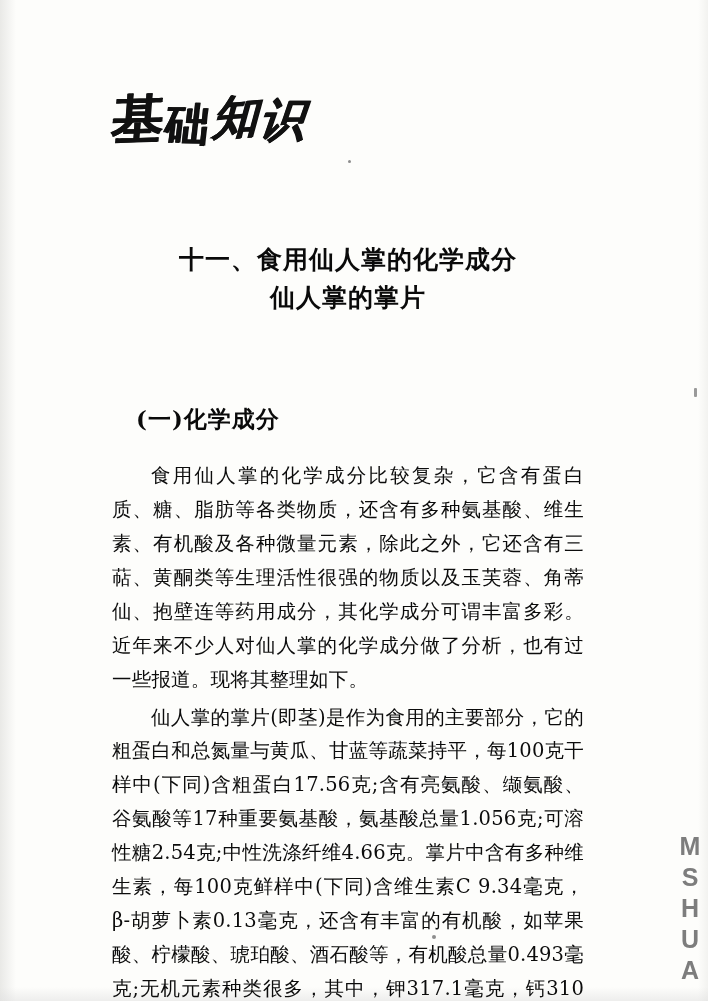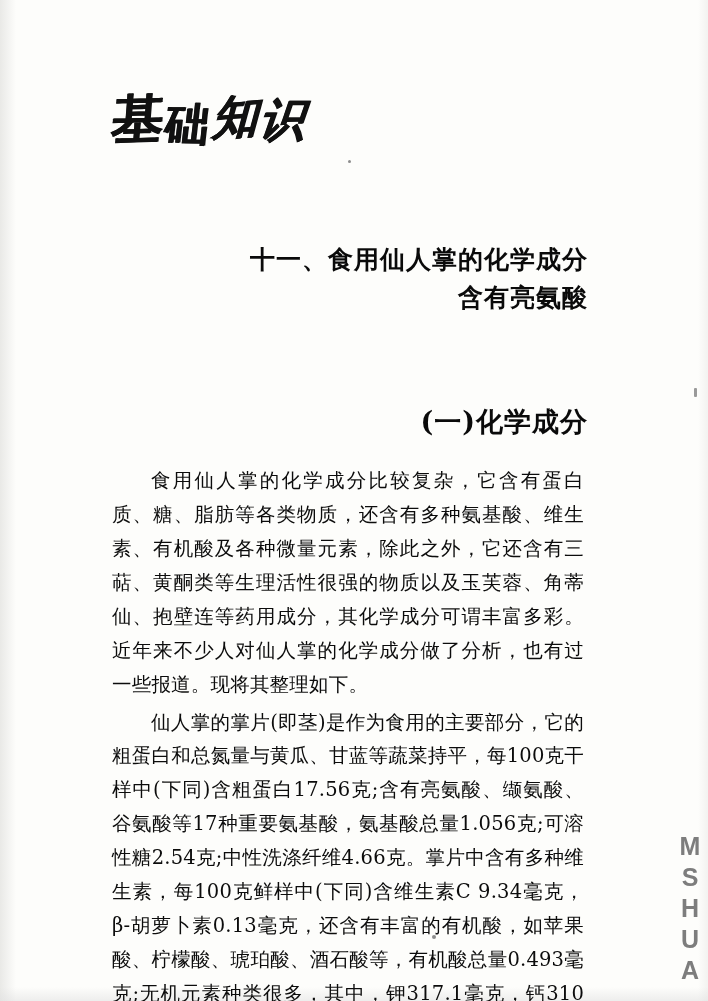--- a/index.html
+++ b/index.html
@@ -66,36 +66,35 @@
     display: inline-block;
     text-shadow: 0.8px 0 0 #111, -0.4px 0.5px 0 #111;
     margin: 0 0 0 4px;
   }
   .brush-title .c2 { font-size: 44px; display:inline-block; transform: rotate(2deg) translateY(4px); }
   .brush-title .c3 { font-size: 46px; display:inline-block; transform: rotate(-3deg) translateY(-2px); font-style: italic; }
   .brush-title .c4 { font-size: 45px; display:inline-block; transform: rotate(1deg) translateY(2px); font-style: italic; }
 
   .chapter-title {
     margin: 96px 0 0 0;
-    text-align: right;
+    text-align: center;
     font-size: 25px;
     font-weight: 700;
     line-height: 1.55;
     letter-spacing: 1px;
     color: #0a0a0a;
   }
   .chapter-title .line2 { display: block; }
 
   .subsection-title {
     margin: 86px 0 0 28px;
-    font-size: 27px;
+    font-size: 23px;
     font-weight: 700;
     letter-spacing: 1px;
     color: #0a0a0a;
-    text-align: right;
   }
 
   .body-text {
     margin: 24px 0 0 0;
     font-size: 19.5px;
     line-height: 1.74;
     text-align: justify;
     text-justify: inter-ideograph;
     letter-spacing: 0.2px;
     color: #0c0c0c;
@@ -145,21 +144,21 @@
   <div class="speck speck-c"></div>
 
   <div class="content">
 
     <div class="brush-title">
       <span>基</span><span class="c2">础</span><span class="c3">知</span><span class="c4">识</span>
     </div>
 
     <h1 class="chapter-title">
       <span>十一、食用仙人掌的化学成分</span>
-      <span class="line2">含有亮氨酸</span>
+      <span class="line2">仙人掌的掌片</span>
     </h1>
 
     <h2 class="subsection-title">(一)化学成分</h2>
 
     <div class="body-text">
       <p>食用仙人掌的化学成分比较复杂，它含有蛋白质、糖、脂肪等各类物质，还含有多种氨基酸、维生素、有机酸及各种微量元素，除此之外，它还含有三萜、黄酮类等生理活性很强的物质以及玉芙蓉、角蒂仙、抱壁连等药用成分，其化学成分可谓丰富多彩。近年来不少人对仙人掌的化学成分做了分析，也有过一些报道。现将其整理如下。</p>
       <p>仙人掌的掌片(即茎)是作为食用的主要部分，它的粗蛋白和总氮量与黄瓜、甘蓝等蔬菜持平，每100克干样中(下同)含粗蛋白17.56克;含有亮氨酸、缬氨酸、谷氨酸等17种重要氨基酸，氨基酸总量1.056克;可溶性糖2.54克;中性洗涤纤维4.66克。掌片中含有多种维生素，每100克鲜样中(下同)含维生素C 9.34毫克，β-胡萝卜素0.13毫克，还含有丰富的有机酸，如苹果酸、柠檬酸、琥珀酸、酒石酸等，有机酸总量0.493毫克;无机元素种类很多，其中，钾317.1毫克，钙310毫克，镁110毫克，铁4.0毫克，锌0.71毫克，锰0.177毫克，</p>
     </div>
 
   </div>

